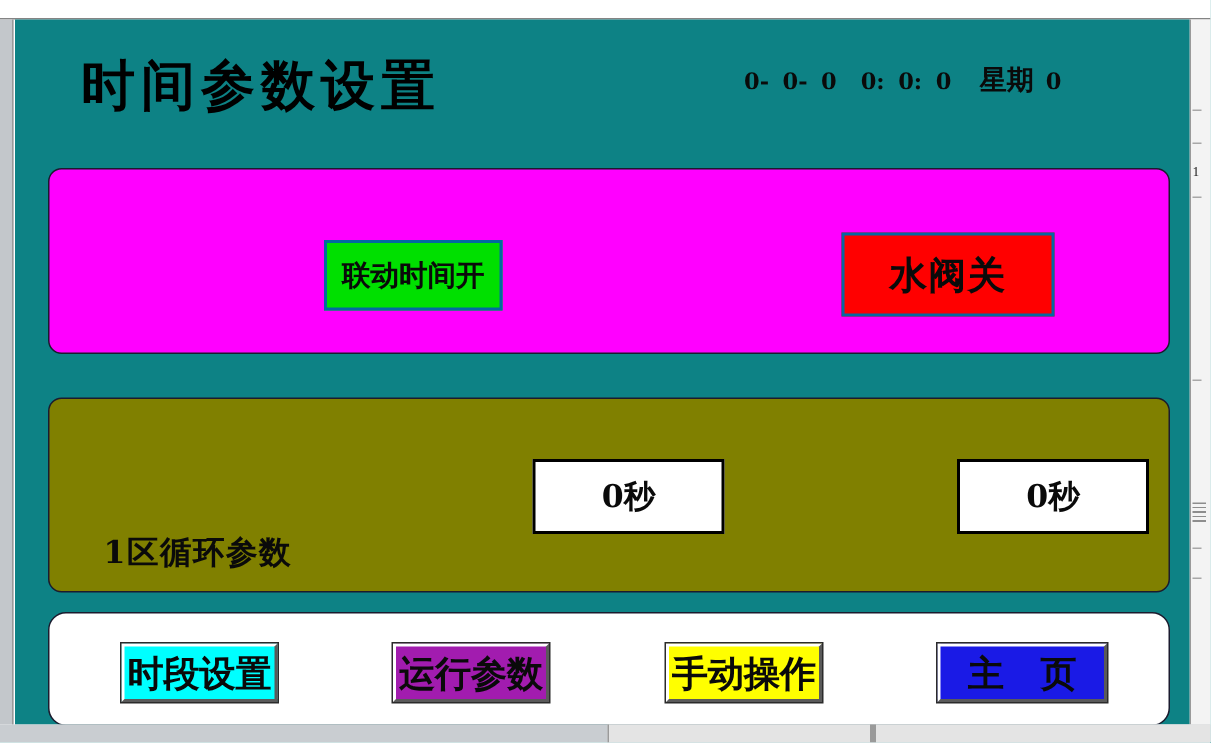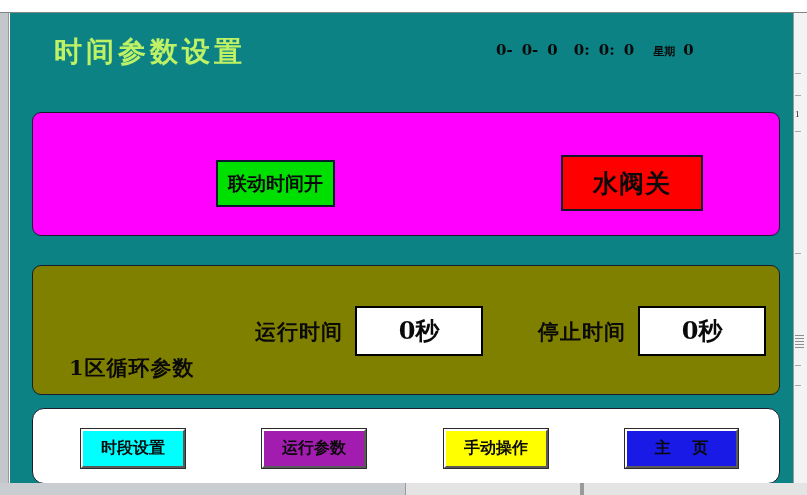--- a/index.html
+++ b/index.html
@@ -97,40 +97,40 @@
     background: #0d8285;
     overflow: hidden;
   }
 
   
   .page-title {
     position: absolute;
     left: 44px; top: 20px;
     font-family: "DejaVu Serif", "Liberation Serif", serif;
     font-weight: 700;
-    font-size: 28px;
+    font-size: 36px;
     letter-spacing: 4px;
-    color: #bef264;
+    color: #000000;
     white-space: nowrap;
   }
   .datetime {
     position: absolute;
     left: 486px; top: 28px;
     width: 280px;
     font-family: "DejaVu Serif", "Liberation Serif", serif;
     font-weight: 700;
     font-size: 15px;
     color: #0a0a0a;
     white-space: nowrap;
     display: flex;
     align-items: baseline;
   }
   .dt-seg { margin-right: 9px; }
   .dt-seg.wide { margin-right: 16px; }
-  .dt-weekday { margin-left: 10px; margin-right: 8px; font-size: 11px; }
+  .dt-weekday { margin-left: 10px; margin-right: 8px; font-size: 18px; }
 
   
   .panel {
     position: absolute;
     border: 1px solid #1b1b2e;
     border-radius: 9px;
     box-sizing: border-box;
   }
   .panel-magenta {
     left: 22px; top: 99px;
@@ -145,21 +145,21 @@
   .panel-white {
     left: 22px; top: 395px;
     width: 748px; height: 76px;
     background: #ffffff;
     border-radius: 12px;
   }
 
   
   .status-btn {
     position: absolute;
-    border: 2px solid #0f172a;
+    border: 2px solid #0369a1;
     box-sizing: border-box;
     display: flex;
     align-items: center;
     justify-content: center;
     font-family: "DejaVu Serif", "Liberation Serif", serif;
     font-weight: 700;
     color: #0a0a0a;
     white-space: nowrap;
     cursor: pointer;
   }
@@ -195,39 +195,39 @@
   .value-box {
     position: absolute;
     background: #ffffff;
     border: 2px solid #000000;
     box-sizing: border-box;
     display: flex;
     align-items: center;
     justify-content: center;
     font-family: "DejaVu Serif", "Liberation Serif", serif;
     font-weight: 700;
-    font-size: 24px;
+    font-size: 21px;
     color: #0a0a0a;
     cursor: text;
   }
   .val-run  { left: 322px; top: 40px; width: 128px; height: 50px; }
   .val-stop { left: 605px; top: 40px; width: 128px; height: 50px; }
 
   
   .nav-btn {
     position: absolute;
     top: 20px;
     height: 39px;
     box-sizing: border-box;
     display: flex;
     align-items: center;
     justify-content: center;
     font-family: "DejaVu Serif", "Liberation Serif", serif;
     font-weight: 700;
-    font-size: 16px;
+    font-size: 24px;
     color: #0a0a0a;
     white-space: nowrap;
     cursor: pointer;
     border-top: 2px solid #ffffff;
     border-left: 2px solid #ffffff;
     border-right: 2px solid #5a5a5a;
     border-bottom: 2px solid #5a5a5a;
     outline: 1px solid #2b2b2b;
   }
   .nav-period { left: 48px;  width: 104px; background: #00ffff; }
@@ -270,24 +270,22 @@
     </div>
 
     <div class="panel panel-magenta">
       <div class="status-btn btn-linkage">联动时间开</div>
       <div class="status-btn btn-valve">水阀关</div>
     </div>
 
     <div class="panel panel-olive">
       <div class="olive-label lbl-zone">1区循环参数</div>
 
-      <div class="olive-label lbl-run">运行时间</div>
       <div class="value-box val-run">0秒</div>
 
-      <div class="olive-label lbl-stop">停止时间</div>
       <div class="value-box val-stop">0秒</div>
     </div>
 
     <div class="panel panel-white">
       <div class="nav-btn nav-period">时段设置</div>
       <div class="nav-btn nav-params">运行参数</div>
       <div class="nav-btn nav-home">主 页</div>
       <div class="nav-btn nav-manual">手动操作</div>
     </div>
 

